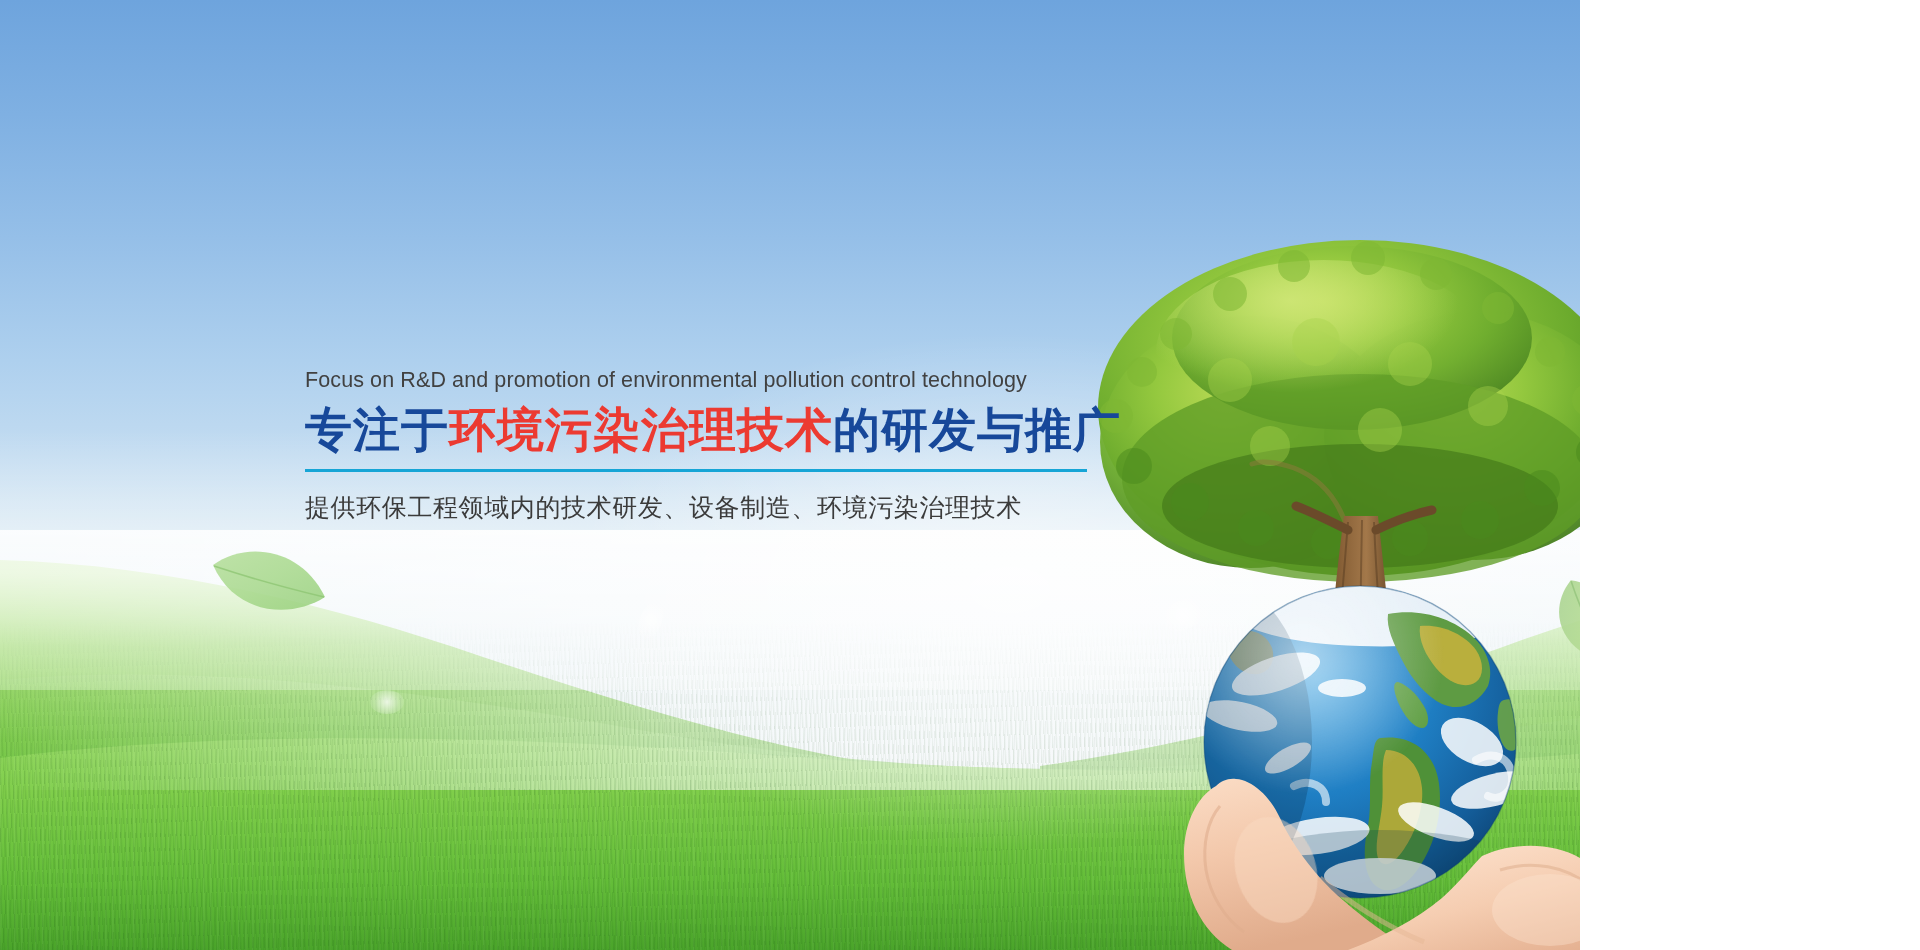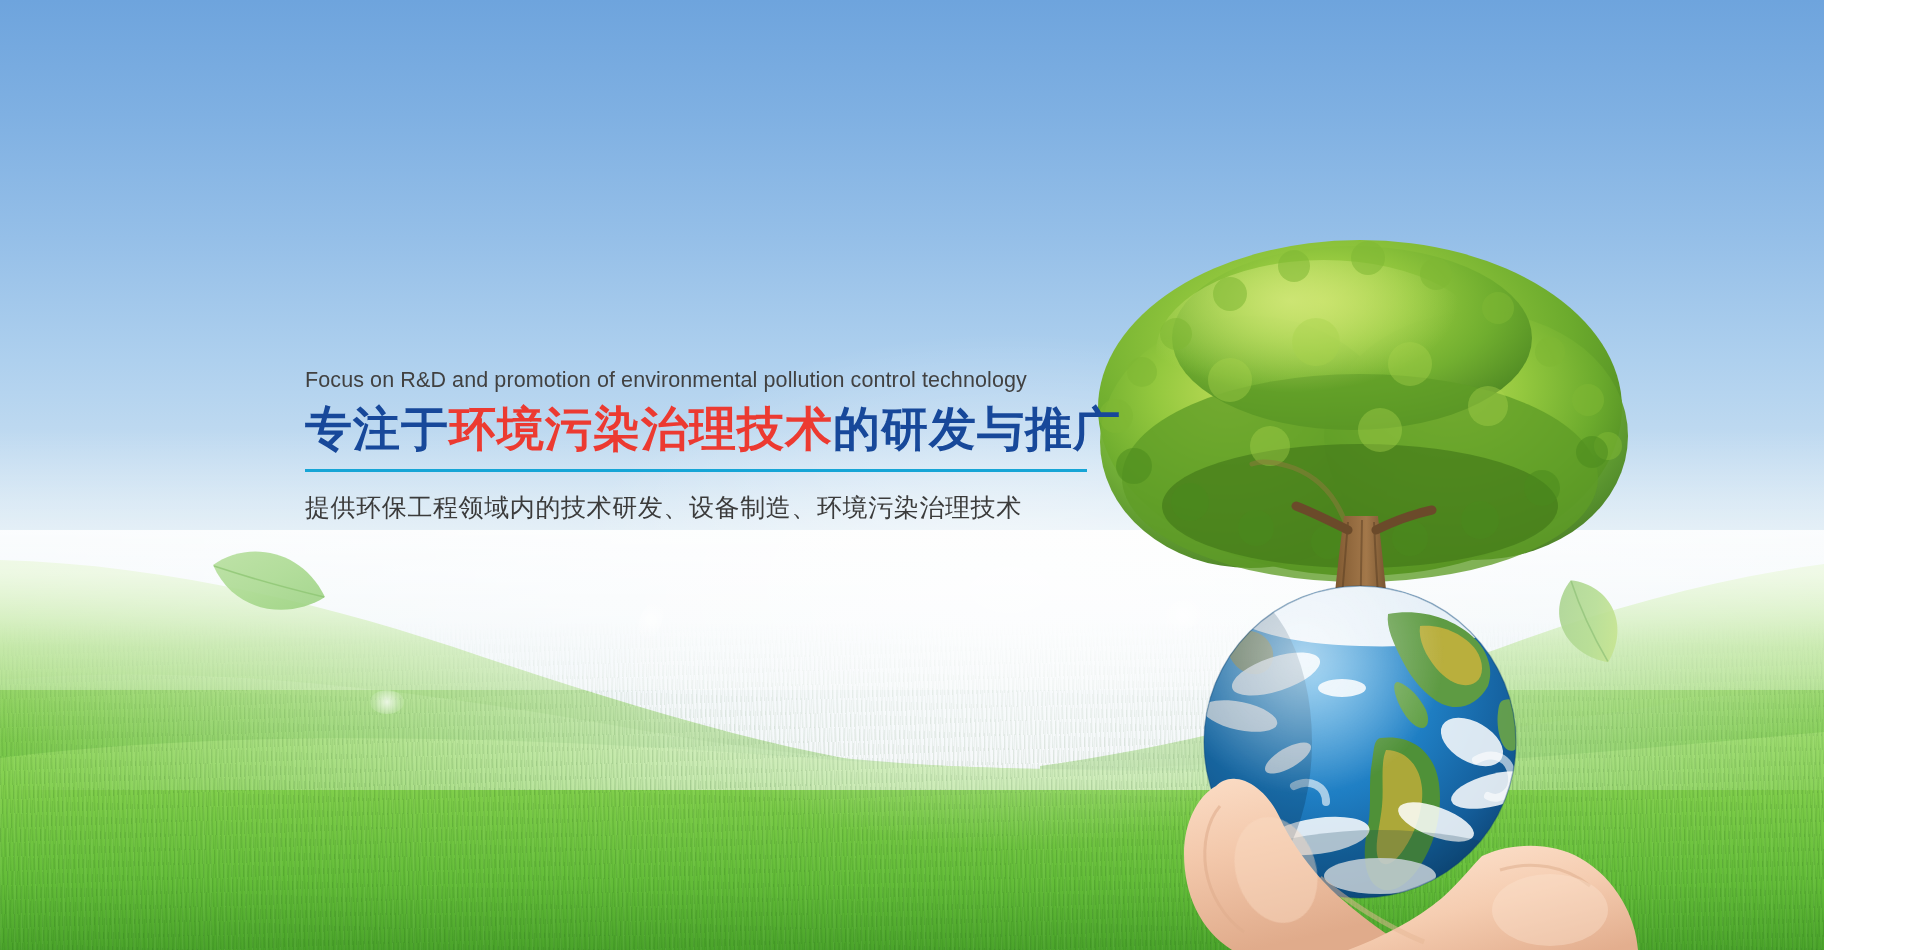--- a/index.html
+++ b/index.html
@@ -5,21 +5,21 @@
 <style>
   * { margin:0; padding:0; box-sizing:border-box; }
   html, body {
     width:1920px; height:950px;
     overflow:hidden;
     font-family:"Liberation Sans", sans-serif;
   }
 
   .banner {
     position:relative;
-    width:1824px; height:950px;
+    width:1580px; height:950px;
     overflow:hidden;
     background:linear-gradient(to bottom,
         #6ea4dd 0%,
         #7fb0e2 12%,
         #95bfe8 25%,
         #aed0ee 38%,
         #c3dcf1 48%,
         #d4e6f2 56%,
         #dfecf3 64%,
         #e4eef3 72%,
@@ -70,21 +70,21 @@
     white-space:nowrap;
     font-family:"Liberation Sans", sans-serif;
   }
   .headline {
     margin-top:9px;
     font-size:47px;
     font-weight:bold;
     line-height:1.18;
     letter-spacing:1px;
     white-space:nowrap;
-    font-family:Liberation Serif, serif;
+    font-family:Liberation Sans, sans-serif;
   }
   .hl-blue { color:#17489a; }
   .hl-red  { color:#ec3a31; }
   .divider {
     margin-top:12px;
     width:782px; height:3px;
     background:#16a5d6;
   }
   .subtitle {
     margin-top:19px;

